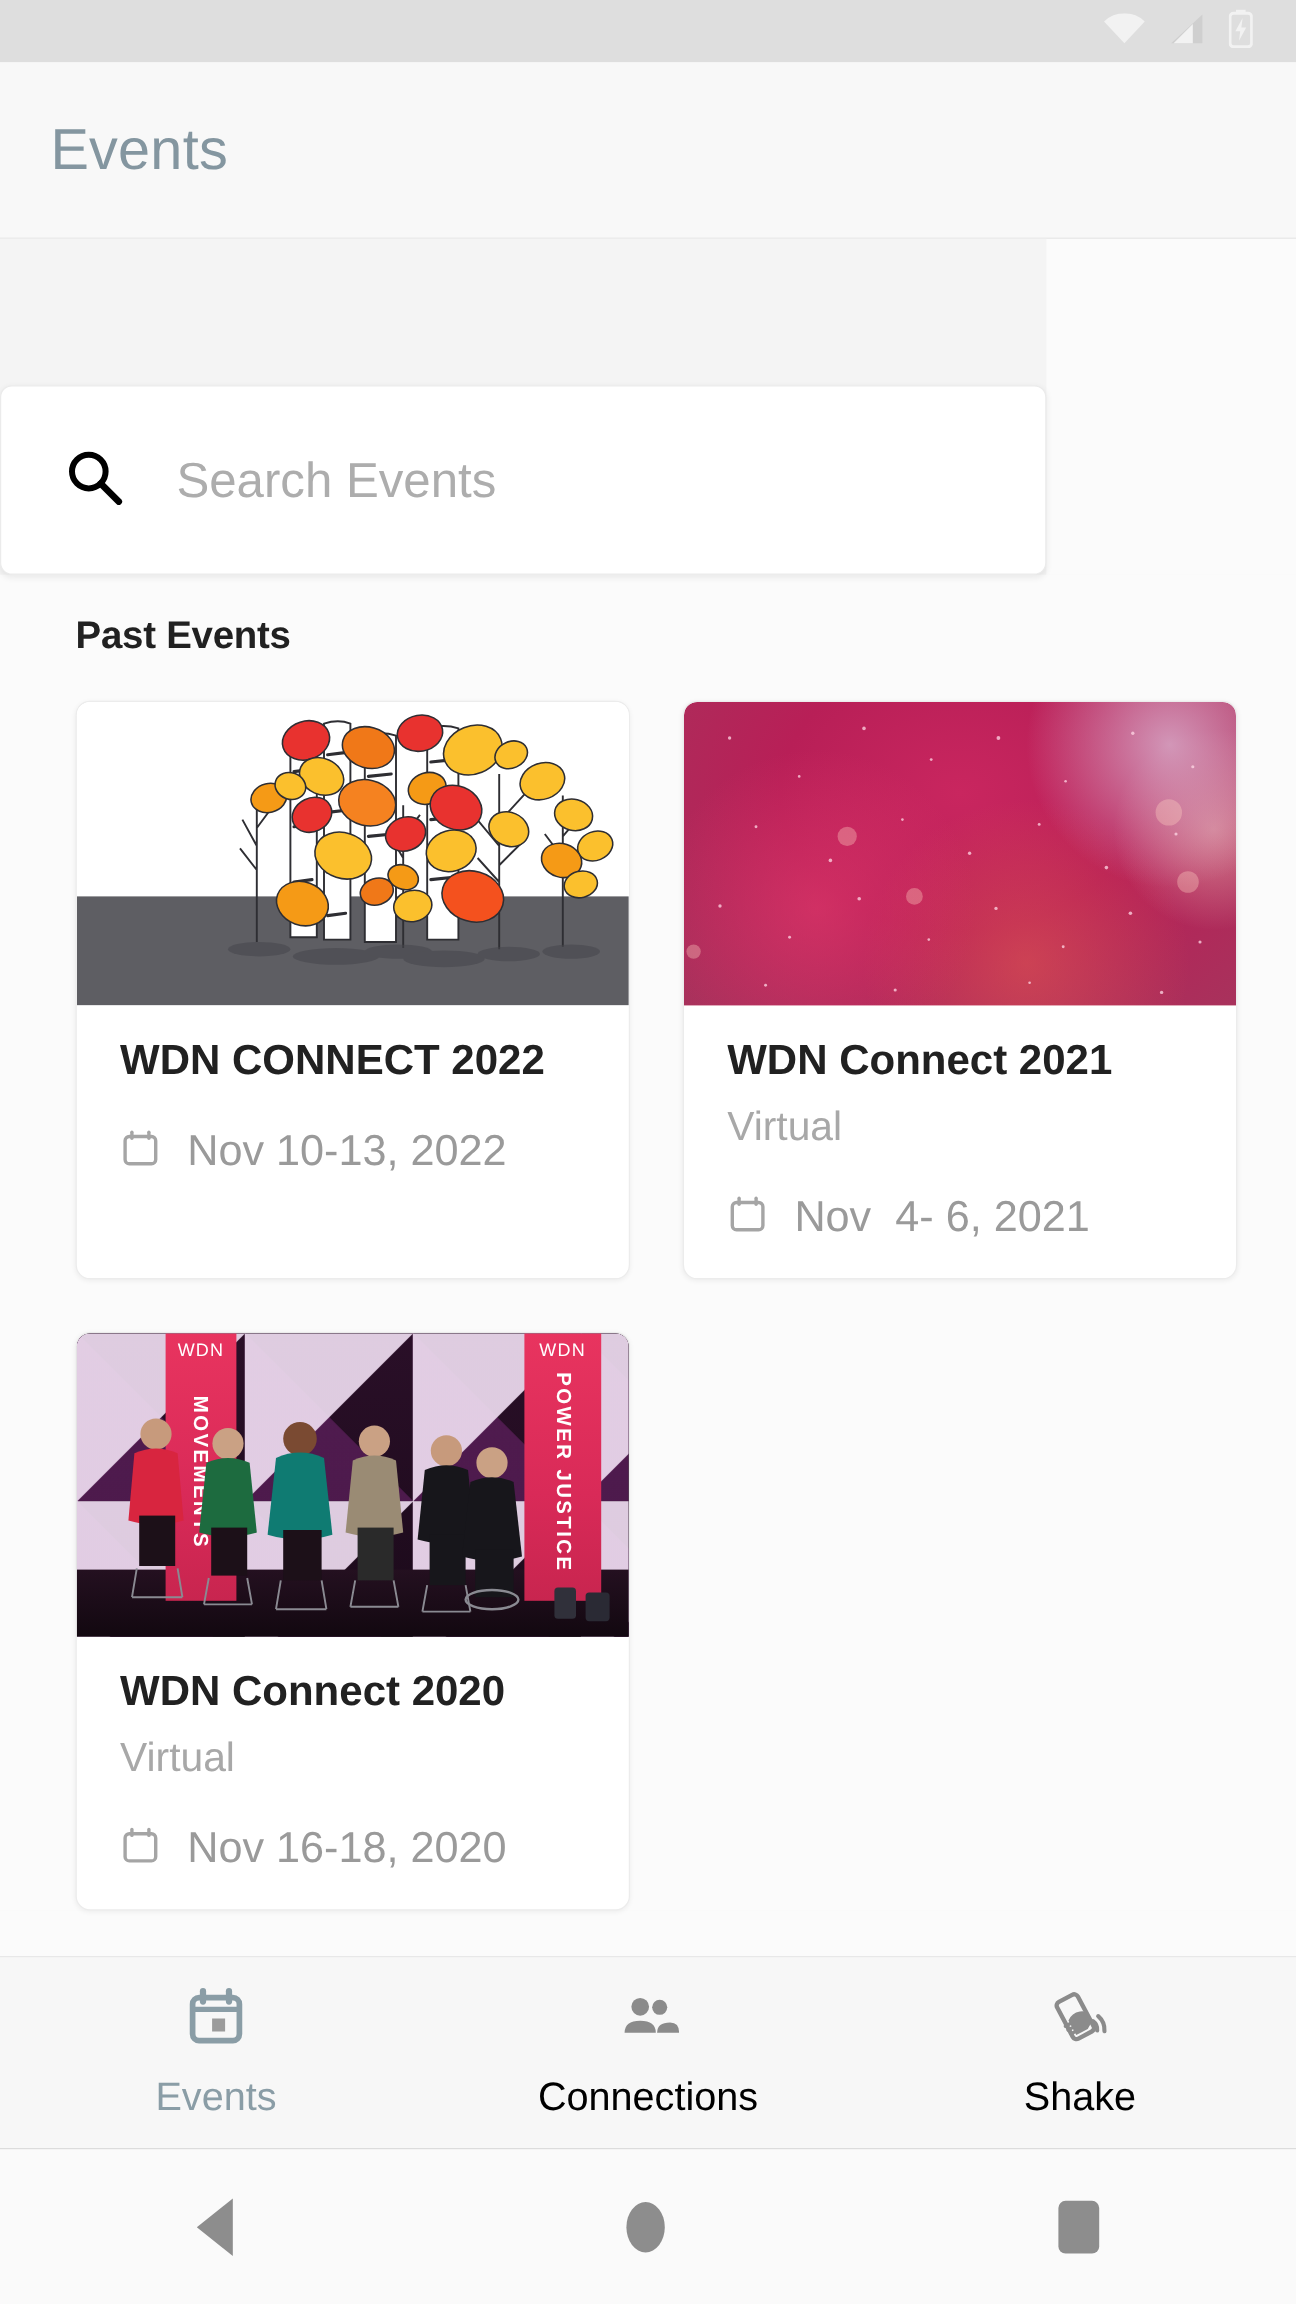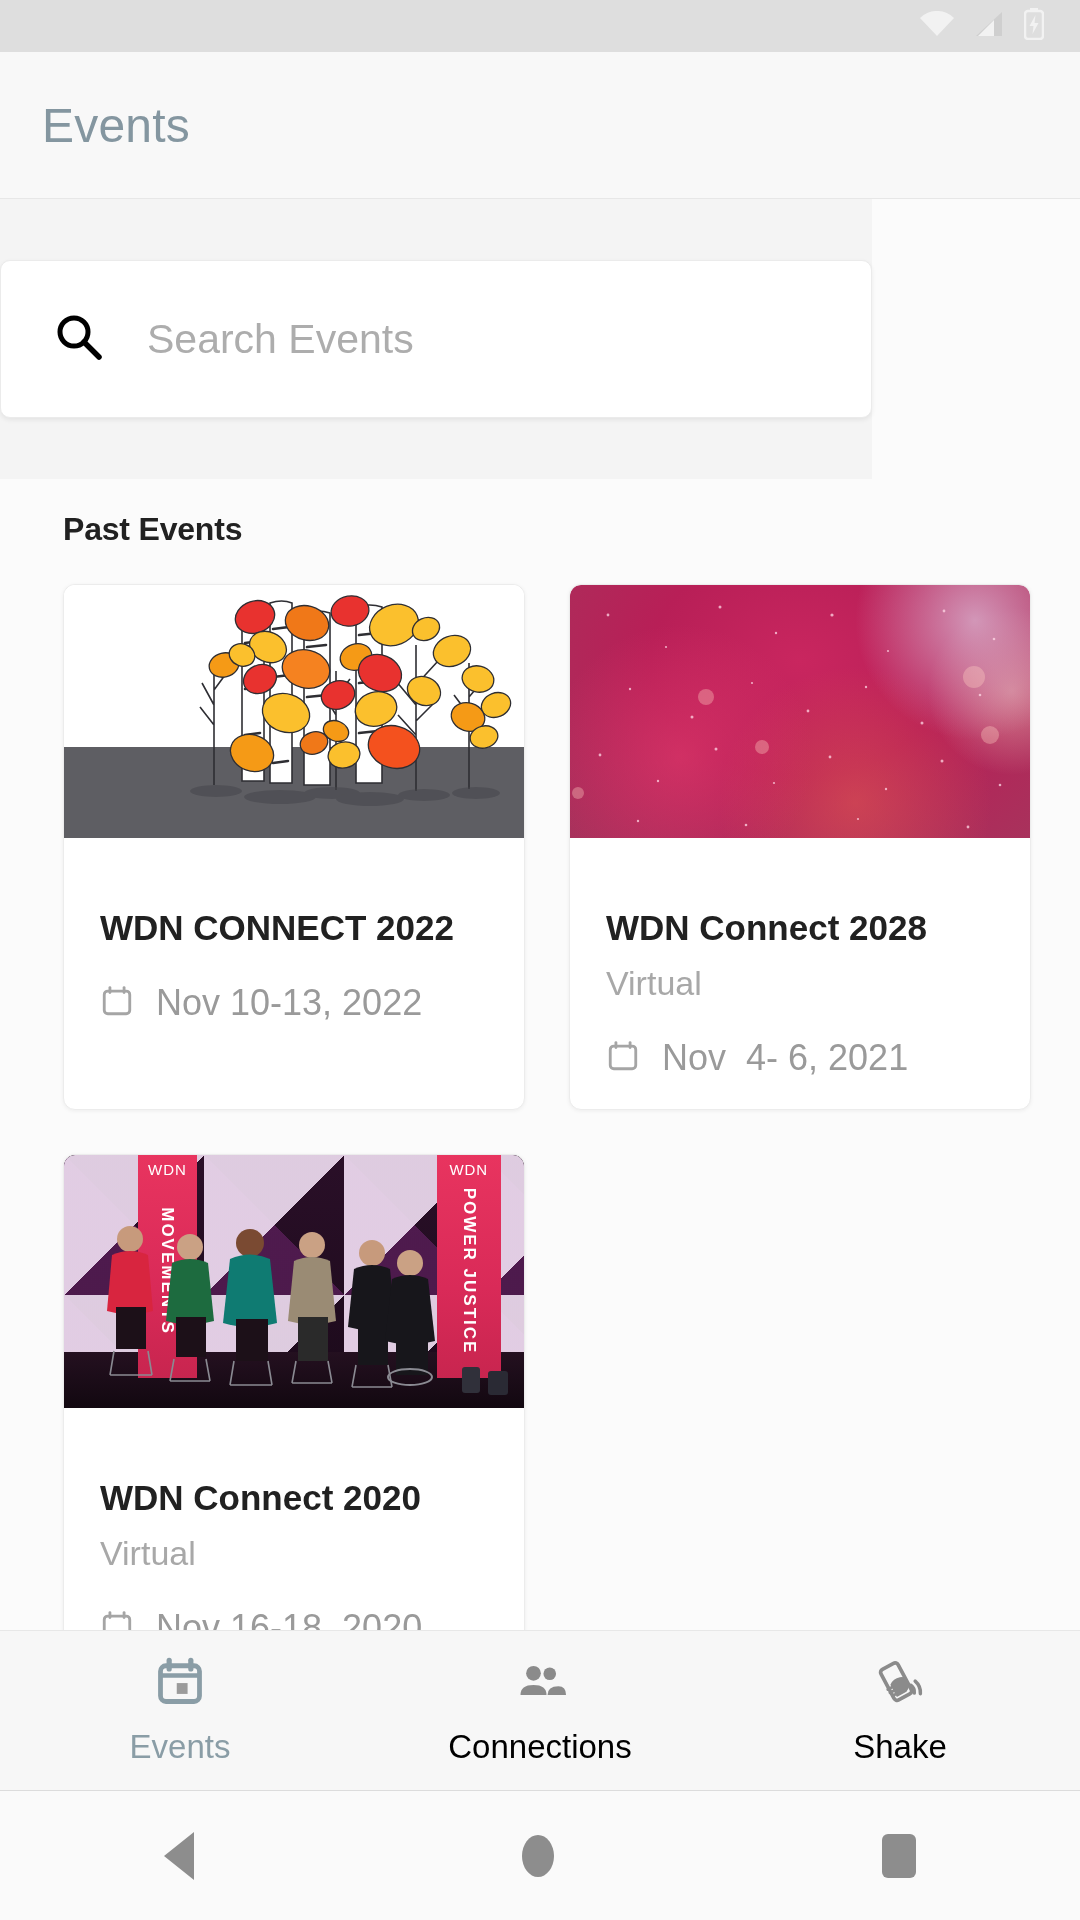--- a/index.html
+++ b/index.html
@@ -25,21 +25,21 @@
     border-bottom:1px solid #e7e7e7;
     display:flex;align-items:center;padding-left:42px;
   }
   .appbar-title{
     font-size:48px;color:#8496a0;font-weight:400;letter-spacing:.2px;
   }
 
   
   .search-section{
     width:872px;height:280px;background:#f4f4f4;
-    display:flex;align-items:center;justify-content:center;
+    display:flex;align-items:flex-end;justify-content:center;
   }
   .search-box{
     width:956px;height:158px;background:#ffffff;
     border:1px solid #ebebeb;border-radius:10px;
     box-shadow:0 2px 5px rgba(0,0,0,.07);
     display:flex;align-items:center;padding-left:52px;gap:42px;
   }
   .search-placeholder{
     font-size:41px;color:#adadad;font-weight:400;
   }
@@ -58,21 +58,21 @@
   .event-card{
     width:462px;background:#ffffff;
     border:1px solid #ececec;border-radius:12px;
     box-shadow:0 1px 4px rgba(0,0,0,.06);
     overflow:hidden;
   }
   .card-thumb{
     width:100%;height:253px;position:relative;overflow:hidden;
     border-top-left-radius:11px;border-top-right-radius:11px;
   }
-  .card-body{padding:26px 36px 30px 36px;margin-top:44px;}
+  .card-body{padding:26px 36px 30px 36px;}
   .card-title{
     font-size:35px;font-weight:700;color:#212121;
     white-space:nowrap;overflow:hidden;
   }
   .card-location{
     font-size:34px;color:#a8a8a8;font-weight:400;margin-top:16px;
     white-space:nowrap;overflow:hidden;
   }
   .card-date-row{
     display:flex;align-items:center;gap:22px;margin-top:34px;
@@ -313,21 +313,21 @@
           <g fill="#ffd2c2" opacity=".35">
             <circle cx="404" cy="92" r="11"></circle>
               <circle cx="136" cy="112" r="8"></circle>
               <circle cx="420" cy="150" r="9"></circle>
             <circle cx="192" cy="162" r="7"></circle>
               <circle cx="8" cy="208" r="6"></circle>
           </g>
         </svg>
       </div>
       <div class="card-body">
-        <div class="card-title">WDN Connect 2028</div>
+        <div class="card-title">WDN Connect 2021</div>
         <div class="card-location">Virtual</div>
         <div class="card-date-row">
           <span>
             <svg width="34" height="34" viewBox="0 0 24 24">
               <rect x="3" y="5" width="18" height="16" rx="2.5" fill="none" stroke="#a5a5a5" stroke-width="2"></rect>
               <line x1="7" y1="2.5" x2="7" y2="6" stroke="#a5a5a5" stroke-width="2" stroke-linecap="round"></line>
               <line x1="17" y1="2.5" x2="17" y2="6" stroke="#a5a5a5" stroke-width="2" stroke-linecap="round"></line>
             </svg>
           </span>
           <span class="card-date">Nov  4- 6, 2021</span>

